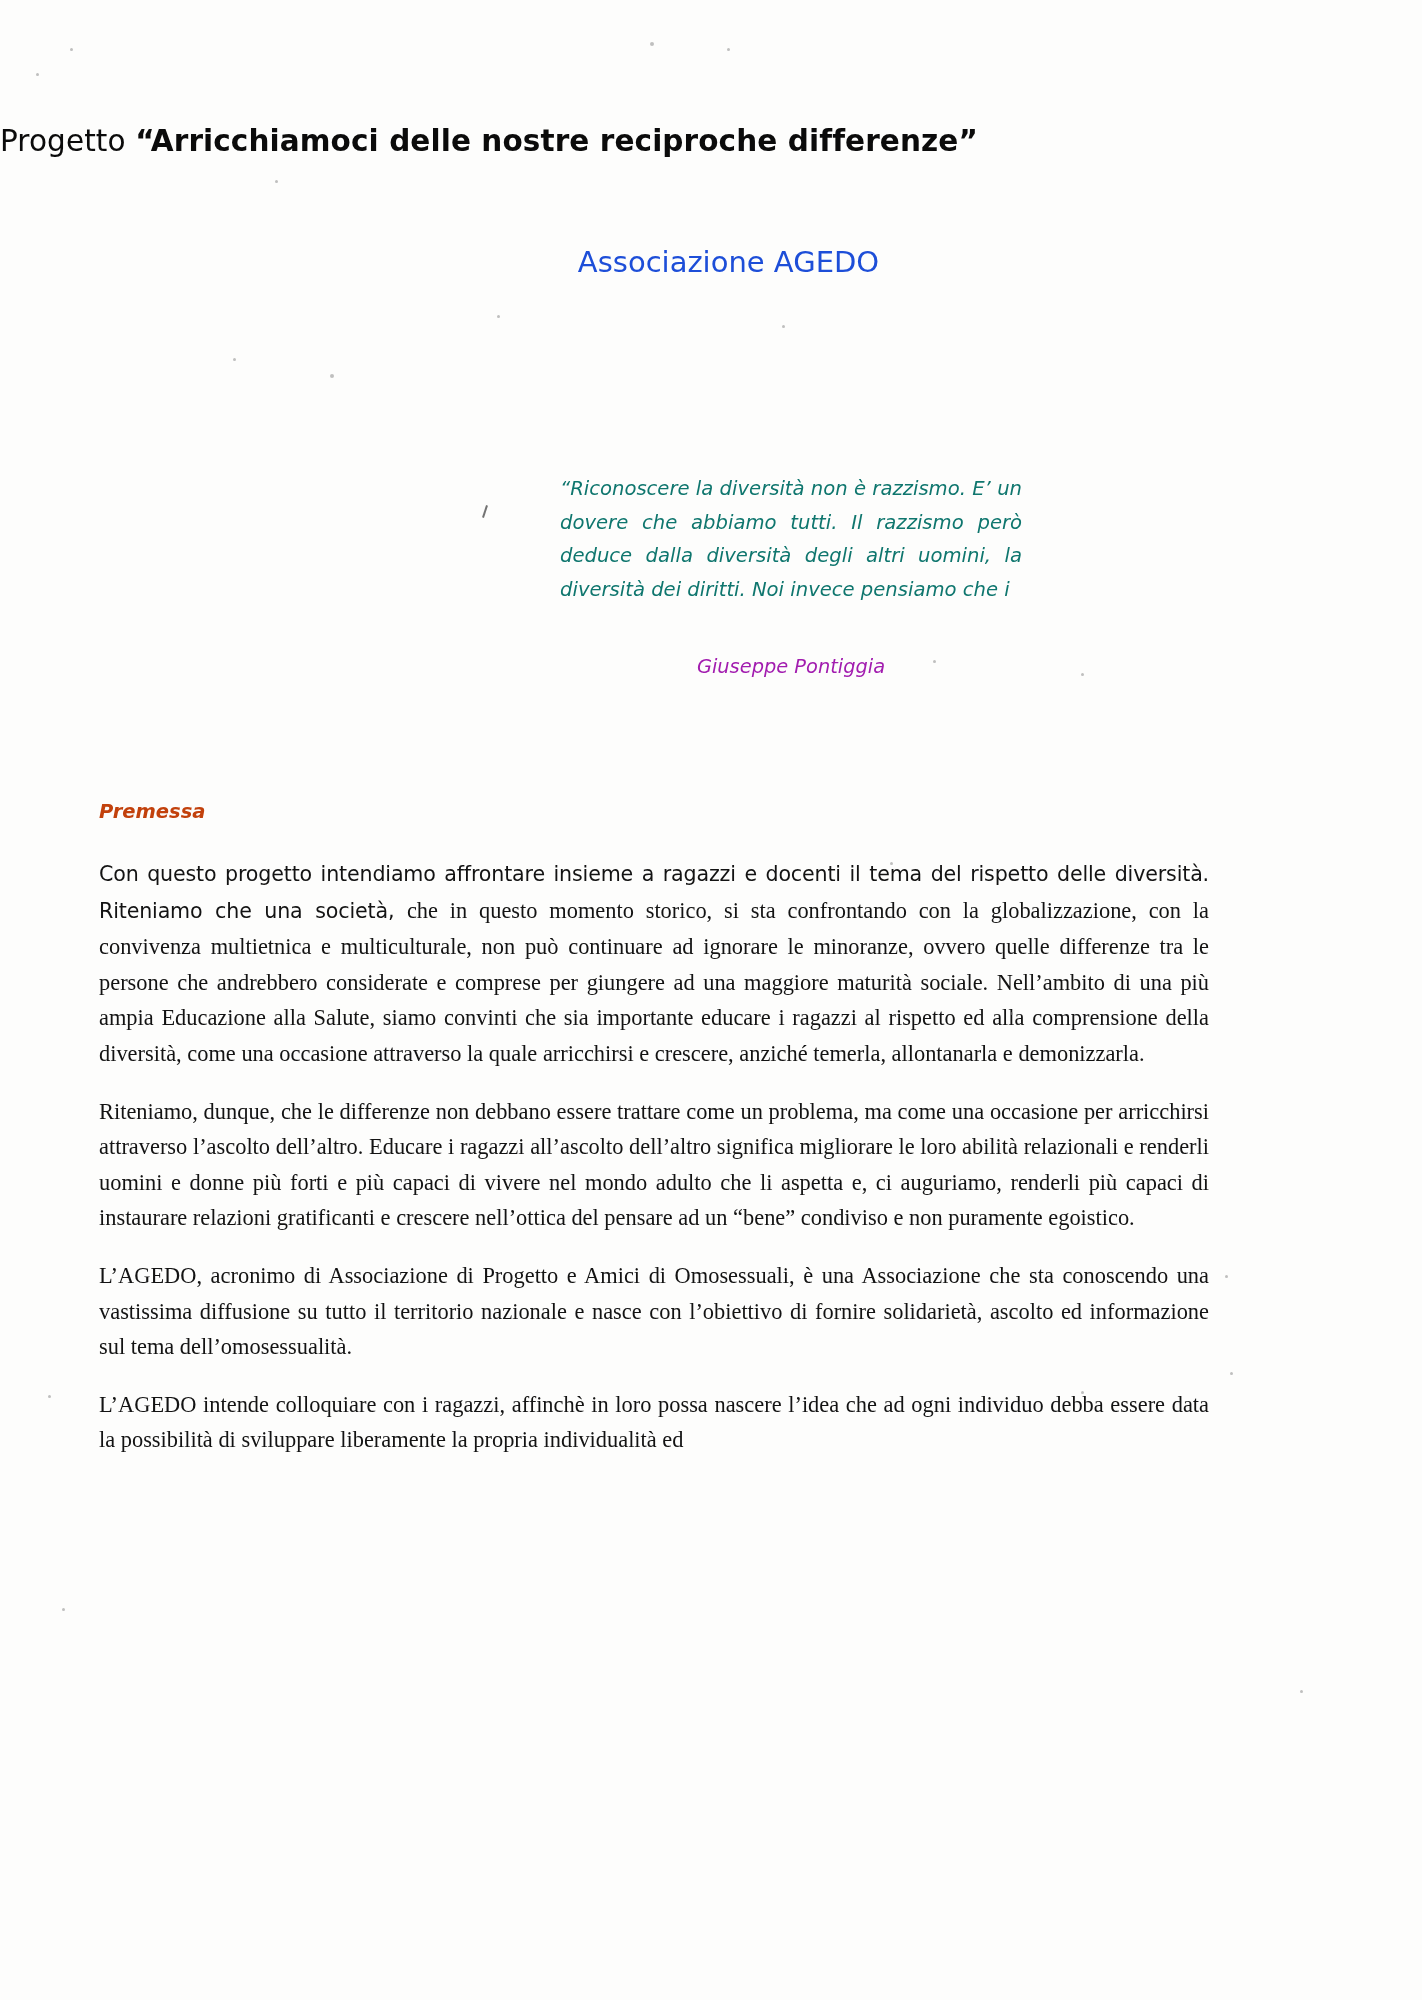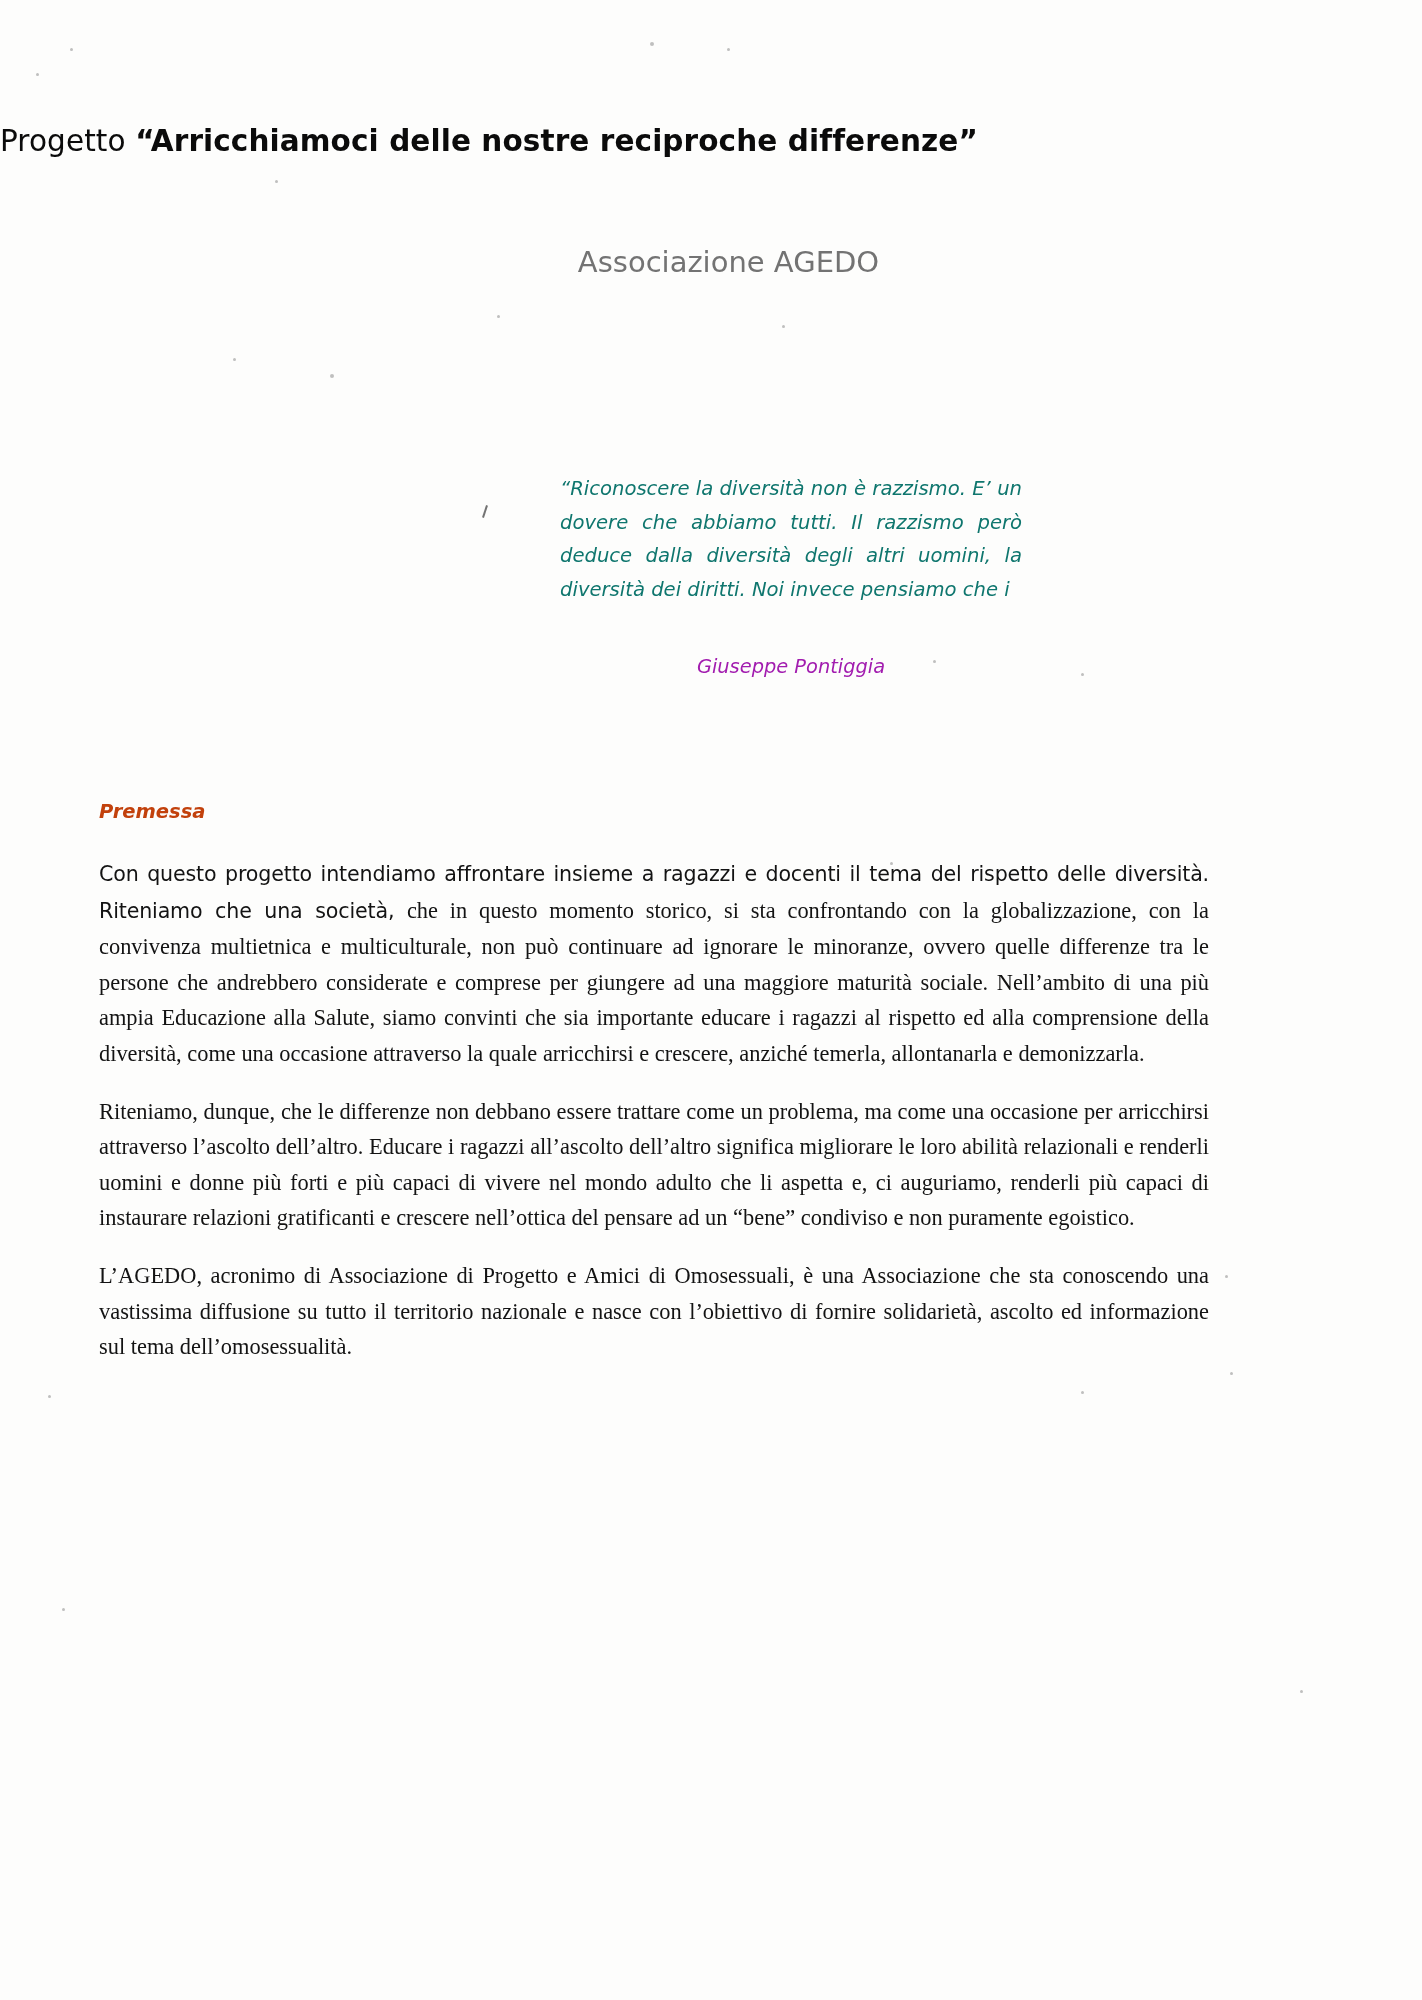--- a/index.html
+++ b/index.html
@@ -50,21 +50,21 @@
 
   .doc-subtitle {
     position: absolute;
     left: 0;
     right: 0;
     top: 245px;
     text-align: center;
     font-family: "DejaVu Sans", sans-serif;
     font-weight: 400;
     font-size: 29px;
-    color: #737373;
+    color: #1d4ed8;
     padding-left: 35px;
   }
 
   
   .quote-block {
     position: absolute;
     left: 560px;
     top: 472px;
     width: 462px;
     font-family: "DejaVu Sans", sans-serif;
@@ -170,20 +170,21 @@
 
   <div class="section-heading">Premessa</div>
 
   <div class="body-col">
     <p class="para"><span class="sans-run">Con questo progetto intendiamo affrontare insieme a ragazzi e docenti il tema del rispetto delle diversità. Riteniamo che una società, </span><span>che in questo momento storico, si sta confrontando con la globalizzazione, con la convivenza multietnica e multiculturale, non può continuare ad ignorare le minoranze, ovvero quelle differenze tra le persone che andrebbero considerate e comprese per giungere ad una maggiore maturità sociale. Nell’ambito di una più ampia Educazione alla Salute, siamo convinti che sia importante educare i ragazzi al rispetto ed alla comprensione della diversità, come una occasione attraverso la quale arricchirsi e crescere, anziché temerla, allontanarla e demonizzarla.</span></p>
 
     <p class="para">Riteniamo, dunque, che le differenze non debbano essere trattare come un problema, ma come una occasione per arricchirsi attraverso l’ascolto dell’altro. Educare i ragazzi all’ascolto dell’altro significa migliorare le loro abilità relazionali e renderli uomini e donne più forti e più capaci di vivere nel mondo adulto che li aspetta e, ci auguriamo, renderli più capaci di instaurare relazioni gratificanti e crescere nell’ottica del pensare ad un “bene” condiviso e non puramente egoistico.</p>
 
     <p class="para">L’AGEDO, acronimo di Associazione di Progetto e Amici di Omosessuali, è una Associazione che sta conoscendo una vastissima diffusione su tutto il territorio nazionale e nasce con l’obiettivo di fornire solidarietà, ascolto ed informazione sul tema dell’omosessualità.</p>
 
+    <p class="para">L’AGEDO intende colloquiare con i ragazzi, affinchè in loro possa nascere l’idea che ad ogni individuo debba essere data la possibilità di sviluppare liberamente la propria individualità ed</p>
   </div>
 
   <div class="speck" style="left:70px;  top:48px;  width:3px; height:3px;"></div>
   <div class="speck" style="left:650px; top:42px;  width:4px; height:4px;"></div>
   <div class="speck" style="left:727px; top:48px;  width:3px; height:3px;"></div>
   <div class="speck" style="left:36px;  top:73px;  width:3px; height:3px;"></div>
   <div class="speck" style="left:275px; top:180px; width:3px; height:3px;"></div>
   <div class="speck" style="left:497px; top:315px; width:3px; height:3px;"></div>
   <div class="speck" style="left:782px; top:325px; width:3px; height:3px;"></div>
   <div class="speck" style="left:233px; top:358px; width:3px; height:3px;"></div>

